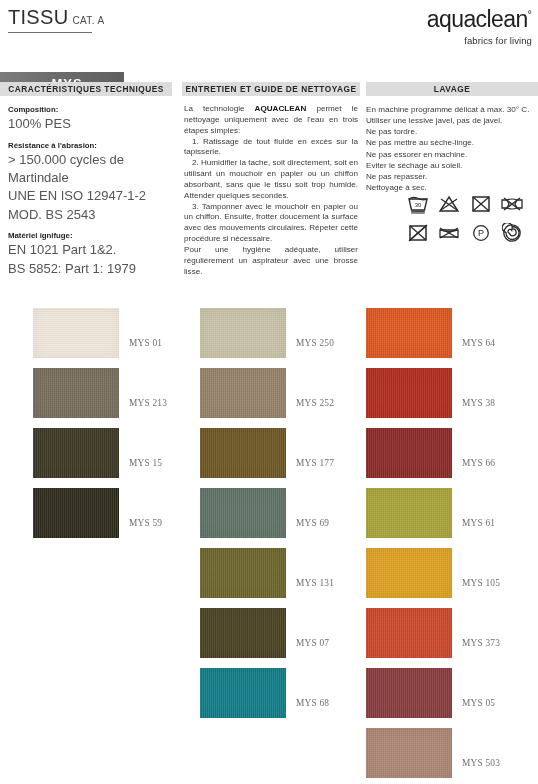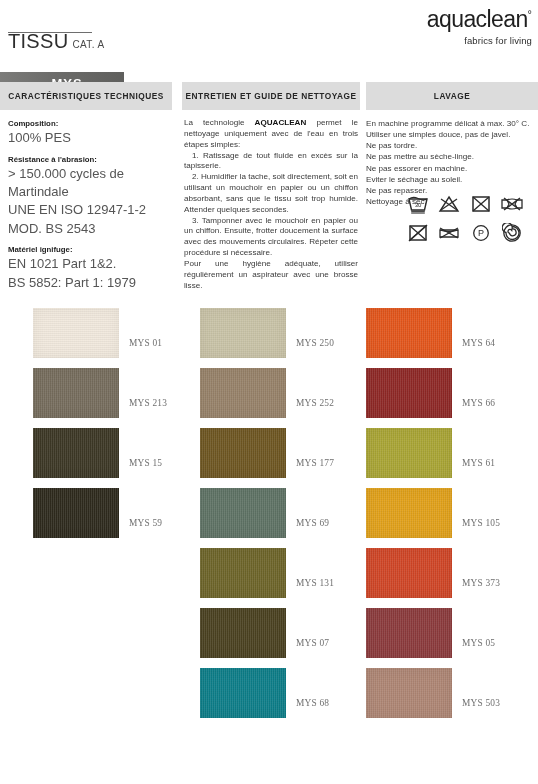--- a/index.html
+++ b/index.html
@@ -9,21 +9,21 @@
     font-family:"Liberation Sans", sans-serif;
     color:#3a3a3a;
     position:relative;
     overflow:hidden;
   }
   .page{position:relative;width:538px;height:784px;}
 
   
   .hdr-title{
     position:absolute;left:8px;top:6px;
-    font-size:20px;font-weight:400;color:#2e2e2e;letter-spacing:.3px;margin-top:24px;
+    font-size:20px;font-weight:400;color:#2e2e2e;letter-spacing:.3px;
   }
   .hdr-title .cat{font-size:10px;letter-spacing:.4px;color:#4a4a4a;margin-left:4px;}
   .hdr-rule{
     position:absolute;left:8px;top:32px;width:84px;height:1px;background:#6e6e6e;
   }
   .brand{
     position:absolute;right:6px;top:8px;text-align:right;
   }
   .brand-name{
     font-size:23px;font-weight:400;color:#1f1f1f;letter-spacing:-.6px;line-height:1;
@@ -42,21 +42,21 @@
     padding-left:10px;box-sizing:border-box;margin-top:28px;
   }
 
   
   .col{position:absolute;top:82px;}
   .col1{left:0;width:172px;}
   .col2{left:182px;width:178px;}
   .col3{left:366px;width:172px;}
 
   .sec-head{
-    background:#dcdcdc;height:28px;
+    background:#dcdcdc;height:14px;
     display:flex;align-items:center;justify-content:center;
     font-size:8.3px;font-weight:700;letter-spacing:.5px;color:#262626;
     text-align:center;
   }
 
   .sec-body{padding-top:8px;font-size:7.6px;line-height:1.42;color:#3c3c3c;}
 
   .spec-label{font-weight:700;color:#1f1f1f;font-size:7.8px;}
   .spec-val{color:#555;font-size:13px;}
   .spec-group{margin-bottom:6px;margin-left:8px;}
@@ -148,21 +148,21 @@
         <span class="clean-step">3. Tamponner avec le mouchoir en papier ou un chiffon. Ensuite, frotter doucement la surface avec des mouvements circulaires. Répeter cette procédure si nécessaire.</span>
         <span>Pour une hygiène adéquate, utiliser régulièrement un aspirateur avec une brosse lisse.</span>
       </div>
     </div>
   </div>
 
   <div class="col col3">
     <div class="sec-head">LAVAGE</div>
     <div class="sec-body wash-body">
       <div>En machine programme délicat à max. 30° C.</div>
-      <div>Utiliser une simples douce, pas de javel.</div>
+      <div>Utiliser une lessive javel, pas de javel.</div>
       <div>Ne pas tordre.</div>
       <div>Ne pas mettre au sèche-linge.</div>
       <div>Ne pas essorer en machine.</div>
       <div>Eviter le séchage au soleil.</div>
       <div>Ne pas repasser.</div>
       <div>Nettoyage à sec.</div>
     </div>
   </div>
 
   <div class="symbols">
@@ -278,20 +278,24 @@
       <div class="swlabel">MYS 68</div>
     </div>
   </div>
 
   <div class="swcol c3">
     <div class="swrow">
       <div class="swatch" style="background-color: rgb(226, 85, 27);"></div>
       <div class="swlabel">MYS 64</div>
     </div>
     <div class="swrow">
+      <div class="swatch" style="background-color: rgb(181, 42, 27);"></div>
+      <div class="swlabel">MYS 38</div>
+    </div>
+    <div class="swrow">
       <div class="swatch" style="background-color: rgb(142, 40, 38);"></div>
       <div class="swlabel">MYS 66</div>
     </div>
     <div class="swrow">
       <div class="swatch" style="background-color: rgb(168, 164, 52);"></div>
       <div class="swlabel">MYS 61</div>
     </div>
     <div class="swrow">
       <div class="swatch" style="background-color: rgb(224, 160, 25);"></div>
       <div class="swlabel">MYS 105</div>

